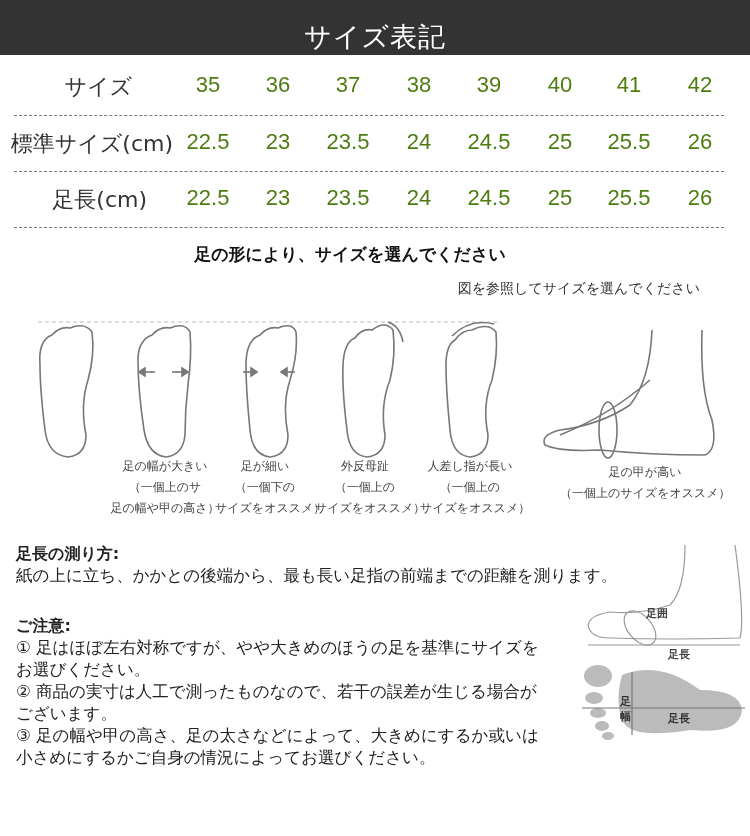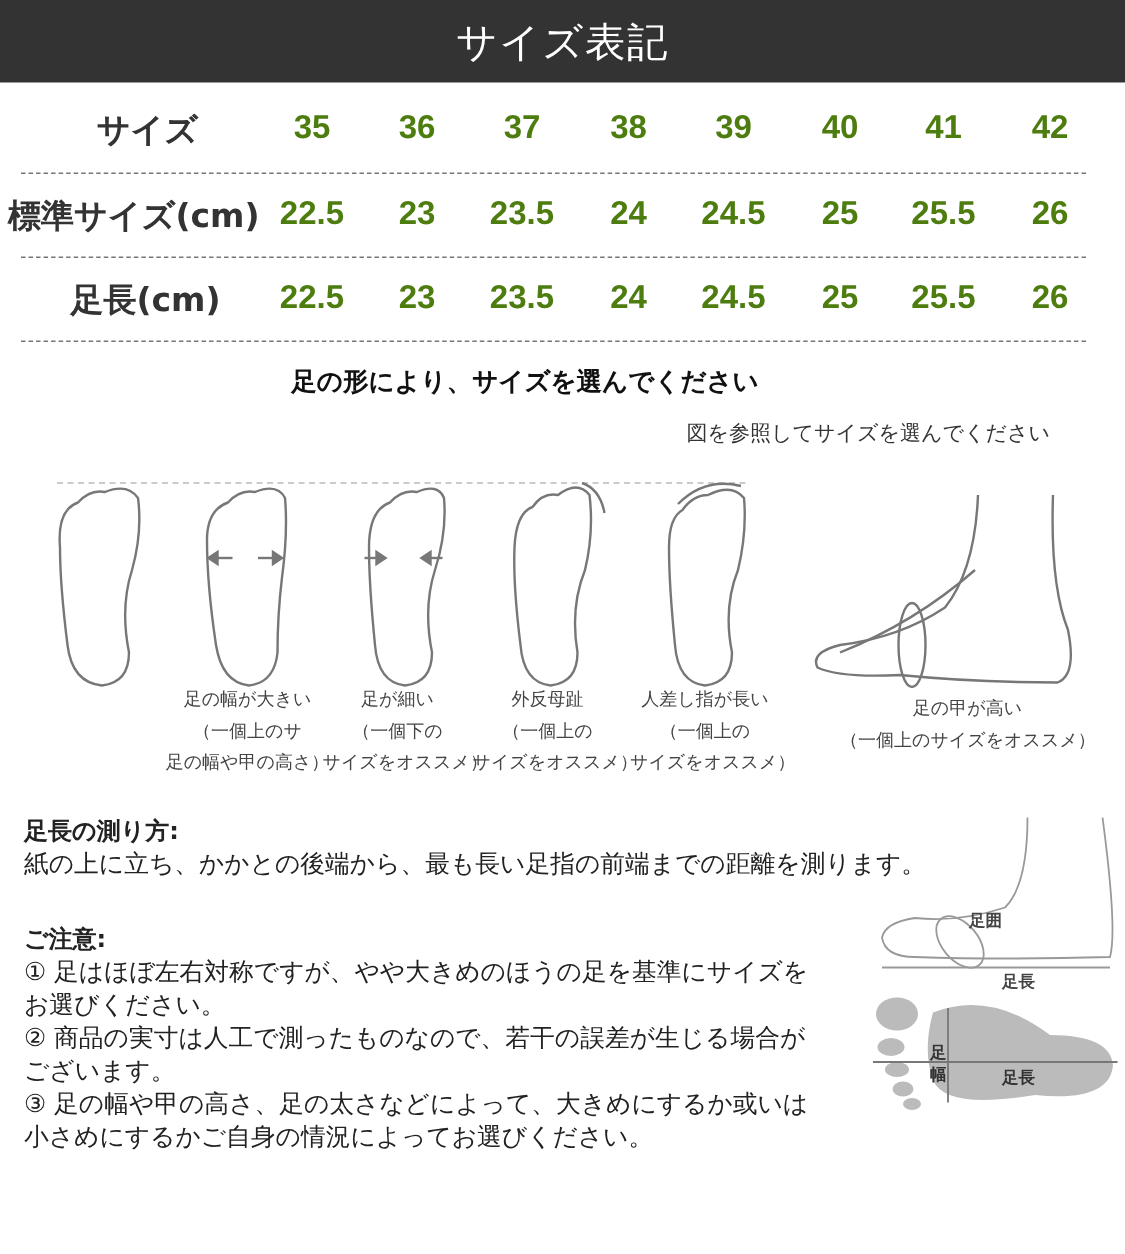--- a/index.html
+++ b/index.html
@@ -1,19 +1,19 @@
 <!DOCTYPE html>
 <html><head>
 <meta charset="utf-8">
 <style>
   * { box-sizing: border-box; margin: 0; padding: 0; }
   body { width: 750px; height: 836px; background: #ffffff; font-family: "DejaVu Sans", "Liberation Sans", sans-serif; color: #333; position: relative; overflow: hidden; }
-  .header { position: absolute; left: 0; top: 0; width: 750px; height: 55px; background: #333333; color: #fff; display: flex; align-items: center; justify-content: center; font-size: 27px; letter-spacing: 1px; }
+  .header { position: absolute; left: 0; top: 0; width: 750px; height: 55px; background: #333333; color: #fff; display: flex; align-items: flex-end; justify-content: center; font-size: 27px; letter-spacing: 1px; }
   .size-table { position: absolute; left: 0; top: 60px; width: 750px; }
-  .size-row { position: absolute; left: 0; height: 56px; width: 750px; font-weight: bold; }
+  .size-row { position: absolute; left: 0; height: 56px; width: 750px; }
   .size-row .lbl { position: absolute; right: 598px; top: 12px; font-size: 22px; color: #333; white-space: nowrap; }
   .size-row .val { position: absolute; top: 12px; font-size: 22px; color: #4d7c0f; width: 80px; text-align: center; font-family: "Liberation Sans", sans-serif; }
   .rule { position: absolute; left: 14px; width: 710px; border-top: 1px dashed #777; height: 0; }
   .h2 { position: absolute; left: 0; width: 700px; text-align: center; font-weight: bold; font-size: 17px; top: 243px; color: #111; }
   .h3 { position: absolute; left: 0; width: 700px; text-align: right; font-size: 14px; top: 280px; color: #333; }
   .feet { position: absolute; top: 310px; left: 0; width: 750px; height: 220px; }
   .cap { position: absolute; font-size: 12px; color: #444; text-align: center; line-height: 21px; white-space: nowrap; }
   .section { position: absolute; left: 16px; font-size: 16.5px; color: #222; line-height: 22px; }
   .section .t { font-weight: bold; font-size: 16px; }
   .fig2 { position: absolute; left: 570px; top: 540px; width: 180px; height: 200px; font-weight: bold; }

